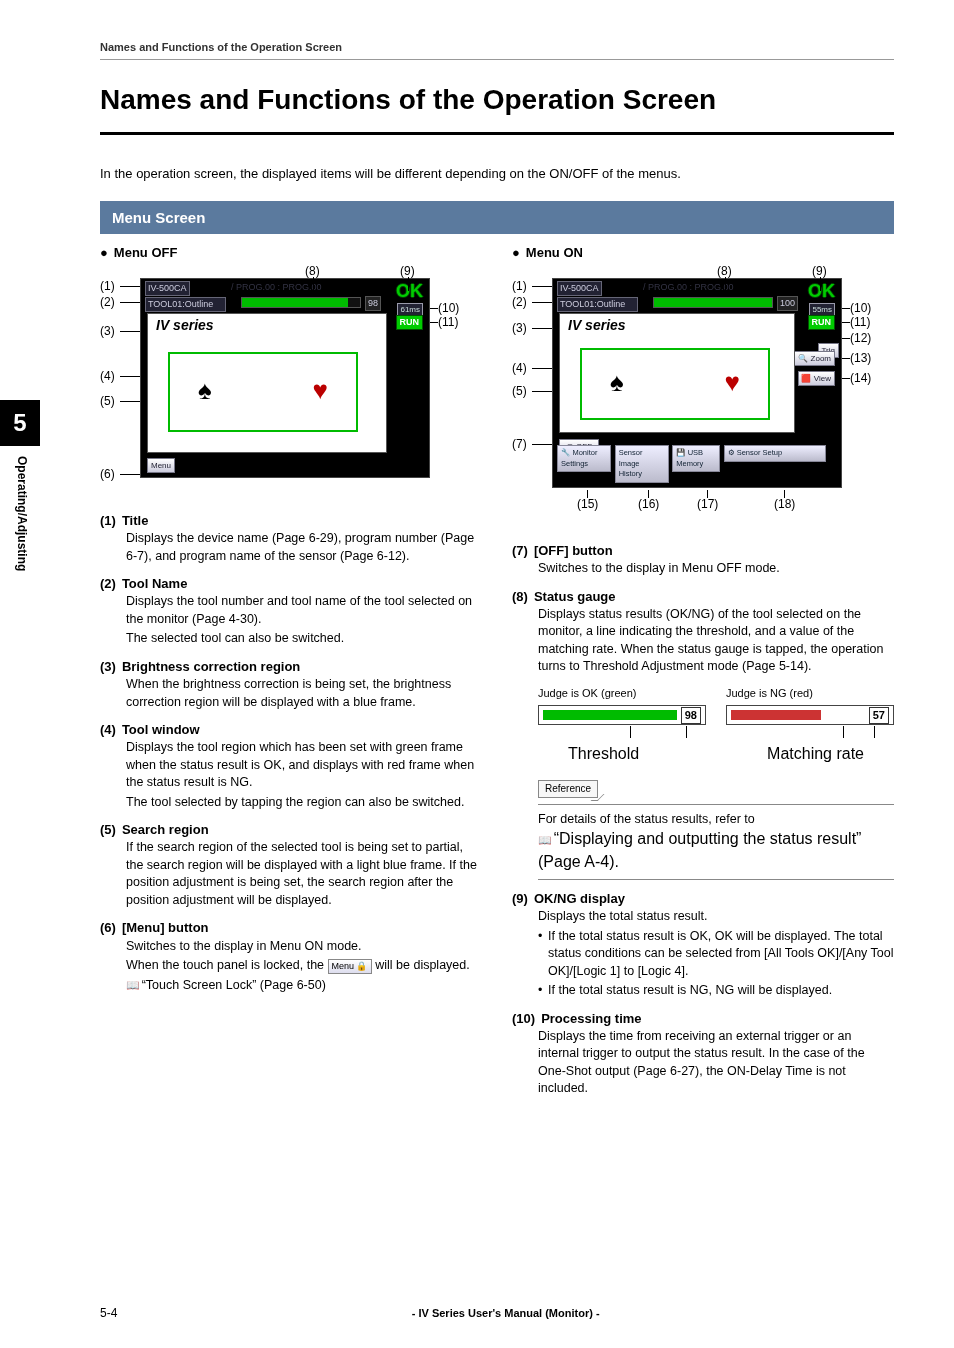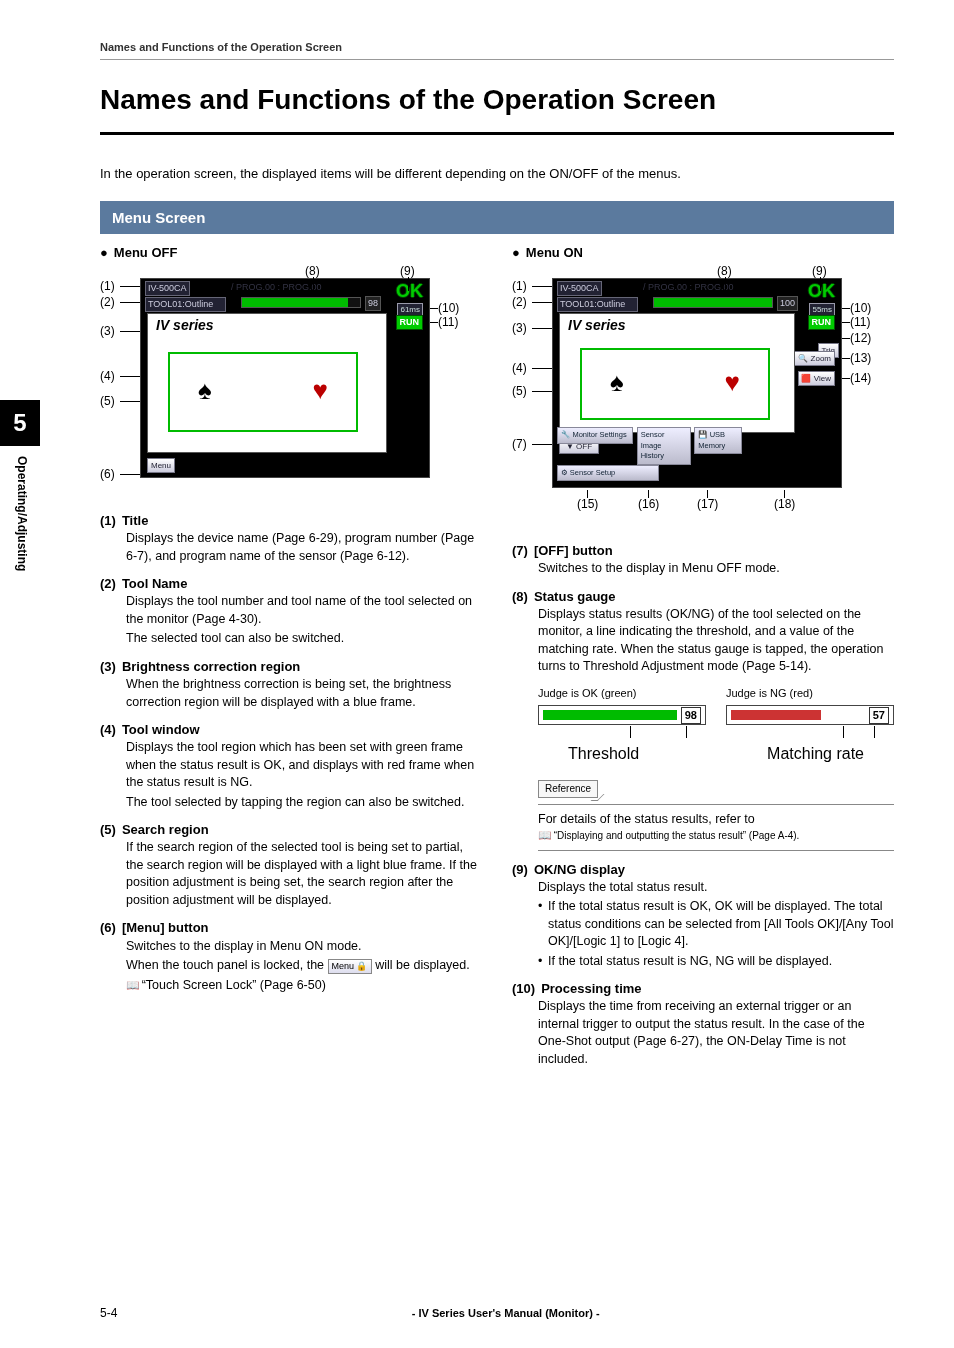--- a/index.html
+++ b/index.html
@@ -331,21 +331,21 @@
           <div class="btn-badge" style="right:6px;top:92px;">🟥 <span>View</span></div>
           <div class="fig-inner-white" style="left:6px;top:34px;width:236px;height:120px;">
             <div style="position:absolute;left:8px;top:2px;font-style:italic;font-weight:bold;font-size:14px;">IV series</div>
             <div style="position:absolute;left:20px;top:34px;width:190px;height:72px;border:2px solid #0b0;">
               <span class="suit" style="left:28px;top:14px;color:#000;">♠</span>
               <span class="suit" style="right:28px;top:14px;color:#b00;">♥</span>
             </div>
           </div>
           <div class="btn-badge" style="left:6px;top:160px;width:40px;text-align:center;">▼ <span>OFF</span></div>
           <div style="position:absolute;left:4px;bottom:4px;right:4px;">
-            <span class="menu-bar-item" style="width:76px;">🔧 <span>Monitor Settings</span></span>
+            <span class="menu-bar-item" style="width:54px;">🔧 <span>Monitor Settings</span></span>
             <span class="menu-bar-item" style="width:54px;"><span>Sensor Image History</span></span>
             <span class="menu-bar-item" style="width:48px;">💾 <span>USB Memory</span></span>
             <span class="menu-bar-item" style="width:102px;">⚙ <span>Sensor Setup</span></span>
           </div>
         </div>
 
         <div class="callout" style="left:0;top:10px;">(1)<div class="line" style="left:20px;top:8px;width:20px;height:1px;"></div></div>
         <div class="callout" style="left:0;top:26px;">(2)<div class="line" style="left:20px;top:8px;width:20px;height:1px;"></div></div>
         <div class="callout" style="left:0;top:52px;">(3)<div class="line" style="left:20px;top:8px;width:20px;height:1px;"></div></div>
         <div class="callout" style="left:0;top:92px;">(4)<div class="line" style="left:20px;top:8px;width:20px;height:1px;"></div></div>
@@ -414,21 +414,21 @@
       </div>
       <div class="gauge-labels" style="padding:0 30px 0 56px;">
         <span>Threshold</span>
         <span>Matching rate</span>
       </div>
 
       <div style="padding-left:26px;margin-top:8px;">
         <span class="ref-box">Reference</span>
         <div class="ref-rule"></div>
         <p style="font-size:12.5px;">For details of the status results, refer to</p>
-        <p style="font-size:10px;"><span class="book-icon"></span><span>“Displaying and outputting the status result” (Page A-4).</span></p>
+        <p style="font-size:16px;"><span class="book-icon"></span><span>“Displaying and outputting the status result” (Page A-4).</span></p>
         <div class="ref-rule" style="margin-top:6px;"></div>
       </div>
 
       <div class="def-list">
           <div class="def-item">
             <div class="def-head">
               <span>(9)</span>
               <span>OK/NG display</span>
             </div>
             <div class="def-body">

